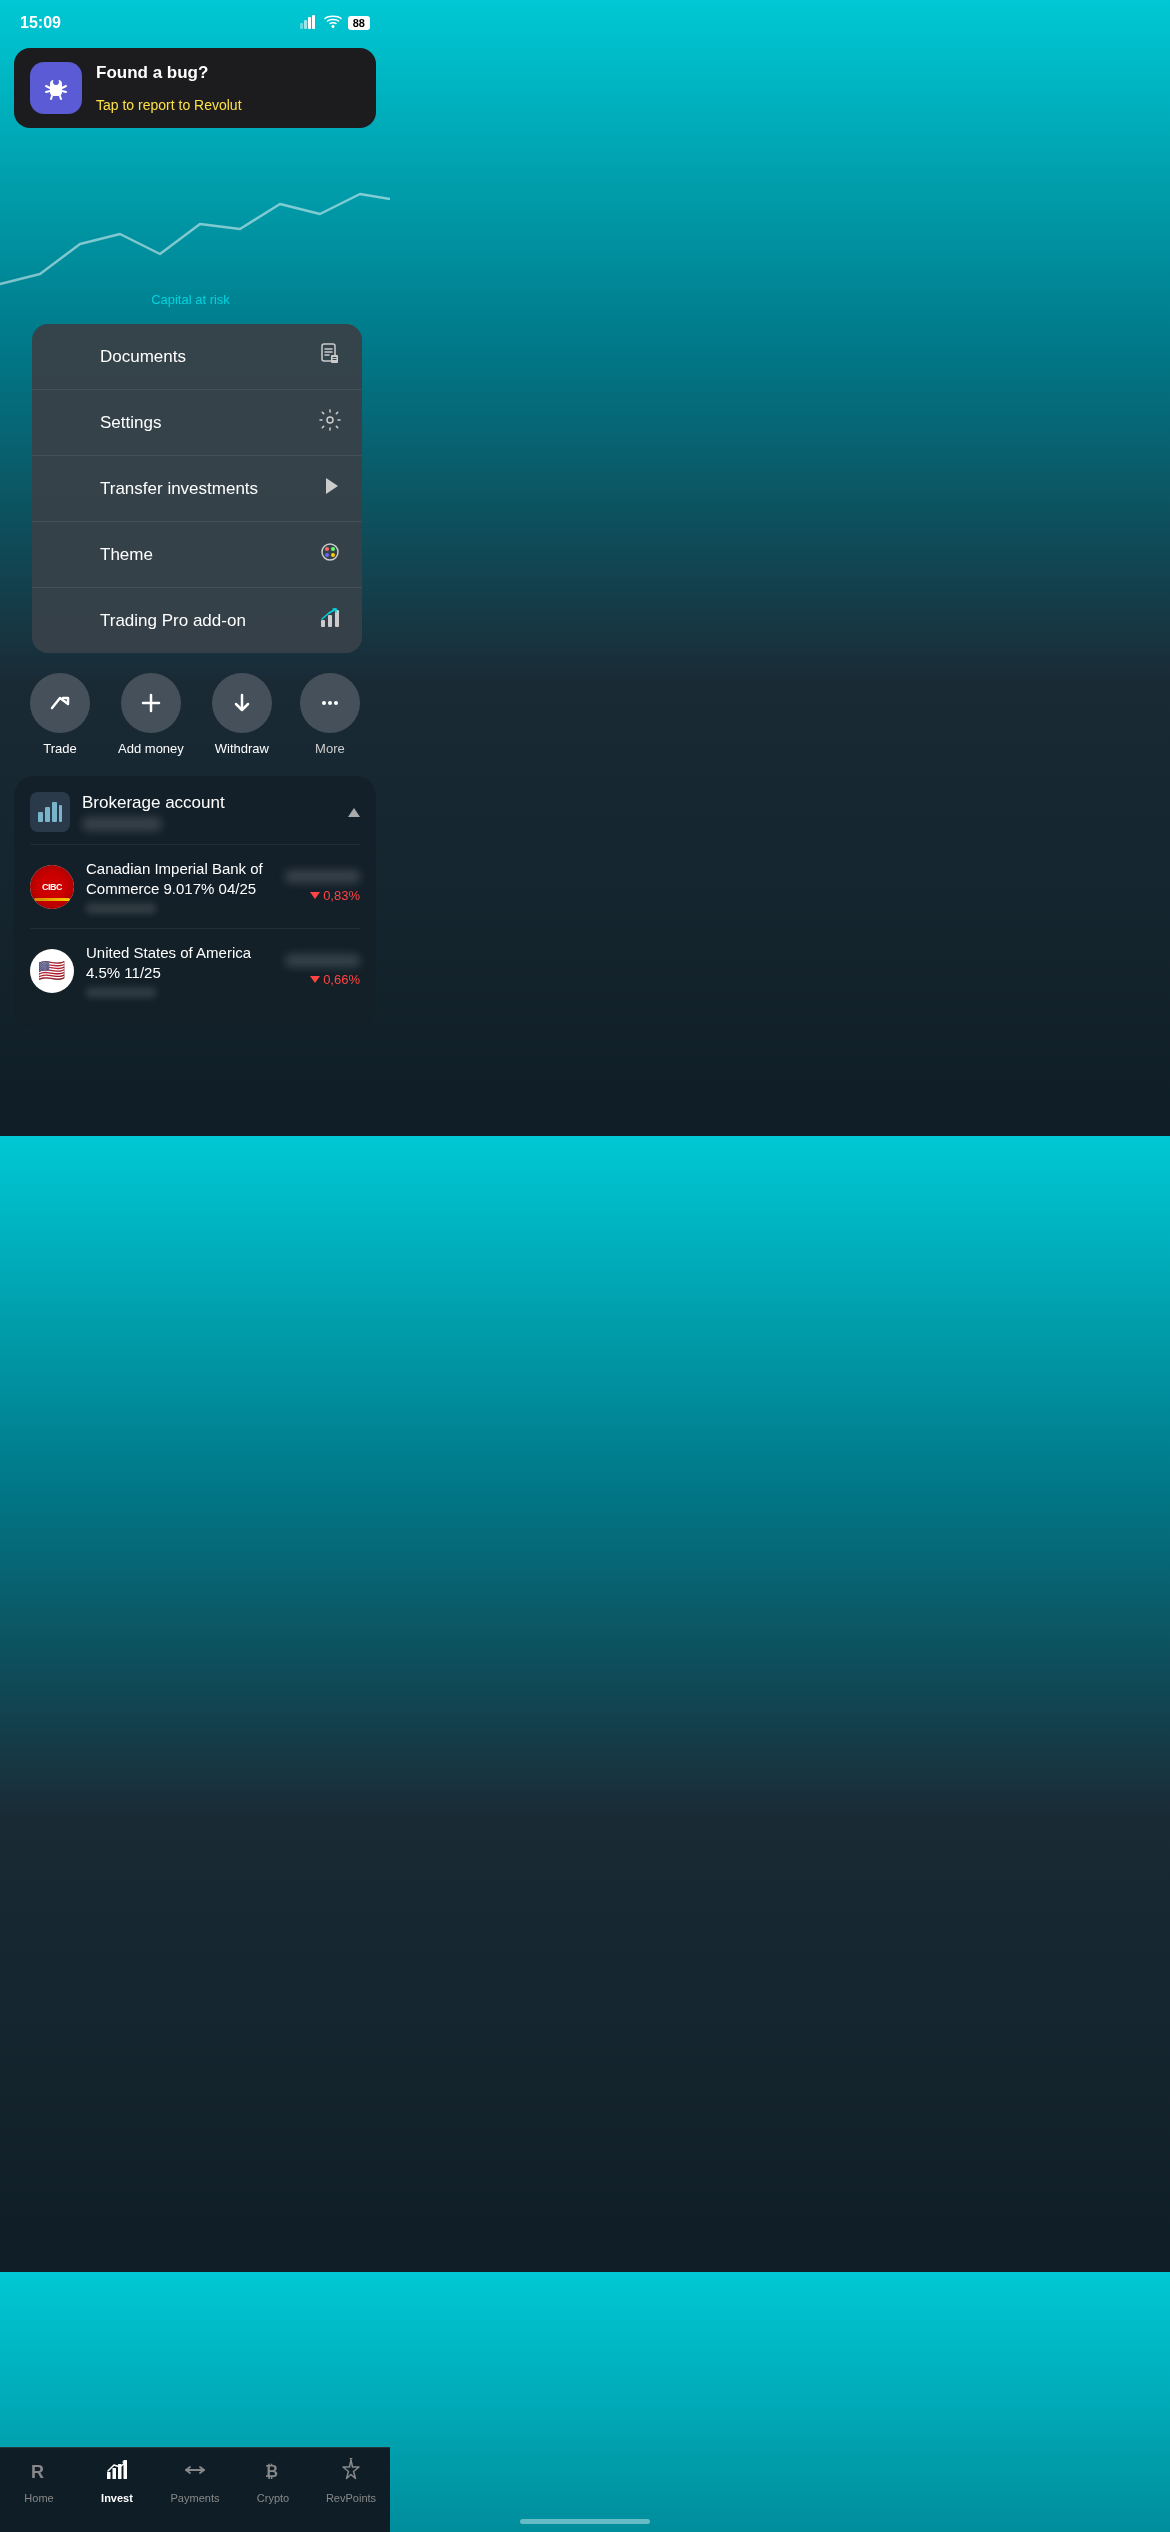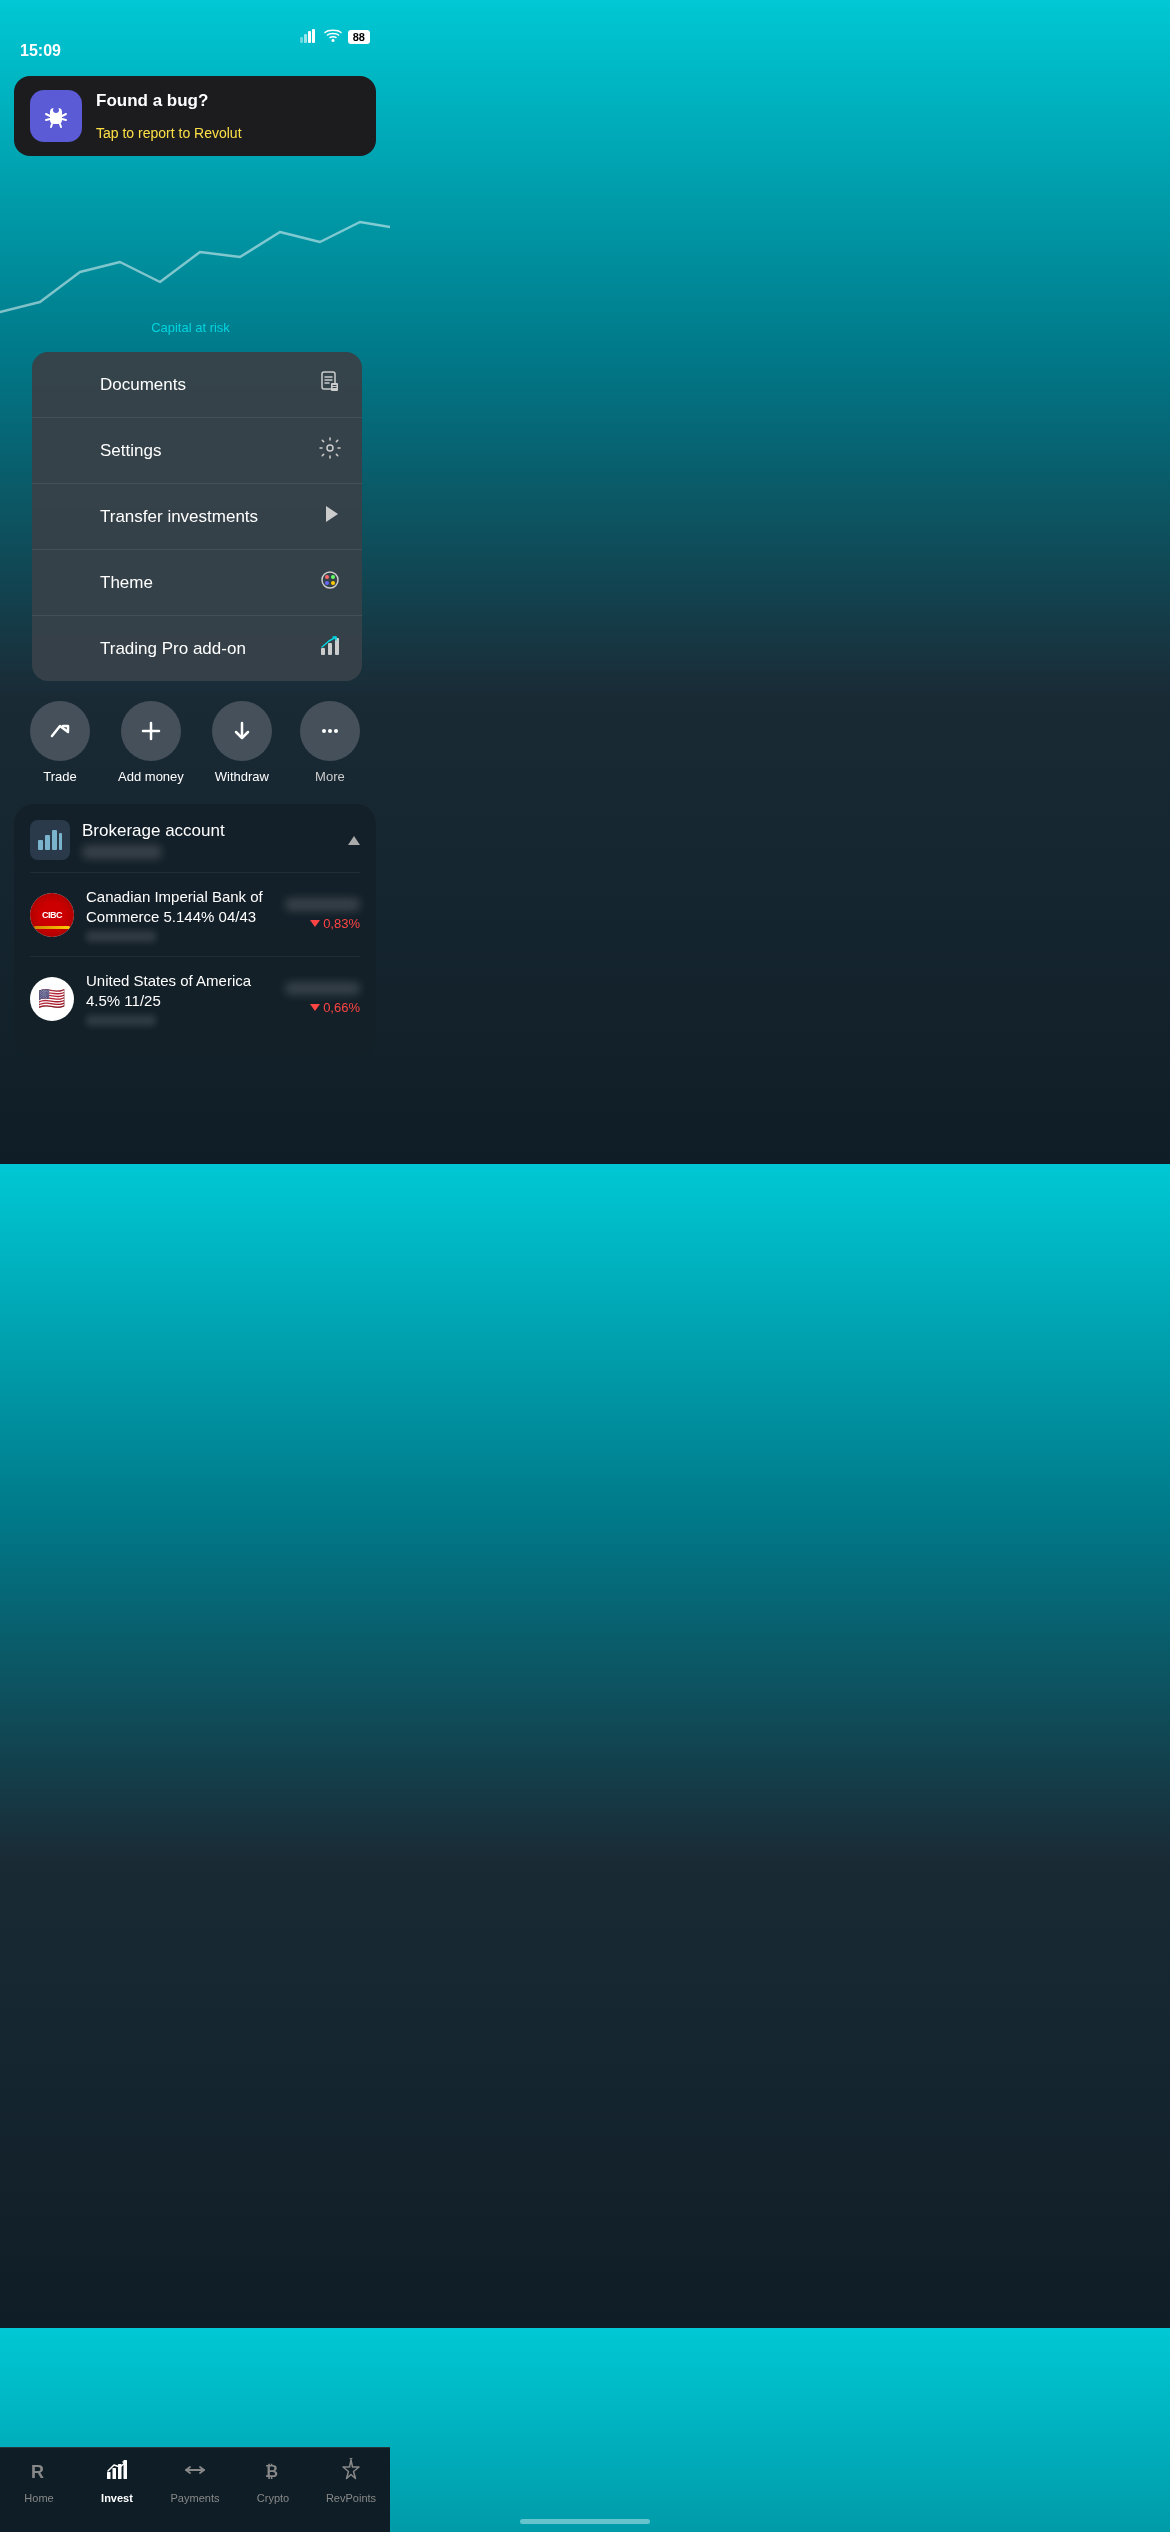--- a/index.html
+++ b/index.html
@@ -17,21 +17,21 @@
 
     
     .status-bar {
       display: flex;
       justify-content: space-between;
       align-items: center;
       padding: 14px 20px 8px;
       font-size: 15px;
       font-weight: 600;
     }
-    .status-time { font-size: 16px; font-weight: 700; margin-top: 28px; }
+    .status-time { font-size: 16px; font-weight: 700; }
     .status-icons { display: flex; align-items: center; gap: 6px; font-size: 13px; }
     .battery-badge {
       background: #ffffff;
       color: #000;
       border-radius: 3px;
       padding: 1px 5px;
       font-size: 11px;
       font-weight: 700;
     }
 
@@ -496,21 +496,21 @@
   </div>
 
   <div class="holding-item">
     <div class="holding-logo cibc-logo">
       <div class="cibc-logo-inner">
         <span class="cibc-text">CIBC</span>
         <div class="cibc-stripe"></div>
       </div>
     </div>
     <div class="holding-details">
-      <div class="holding-name">Canadian Imperial Bank of Commerce 5.144% 04/43</div>
+      <div class="holding-name">Canadian Imperial Bank of Commerce 9.017% 04/25</div>
       <div class="holding-sub-blur"></div>
     </div>
     <div class="holding-right">
       <div class="holding-value-blur"></div>
       <div class="holding-change change-down">
         <span class="triangle-down"></span>
         <span>0,83%</span>
       </div>
     </div>
   </div>

